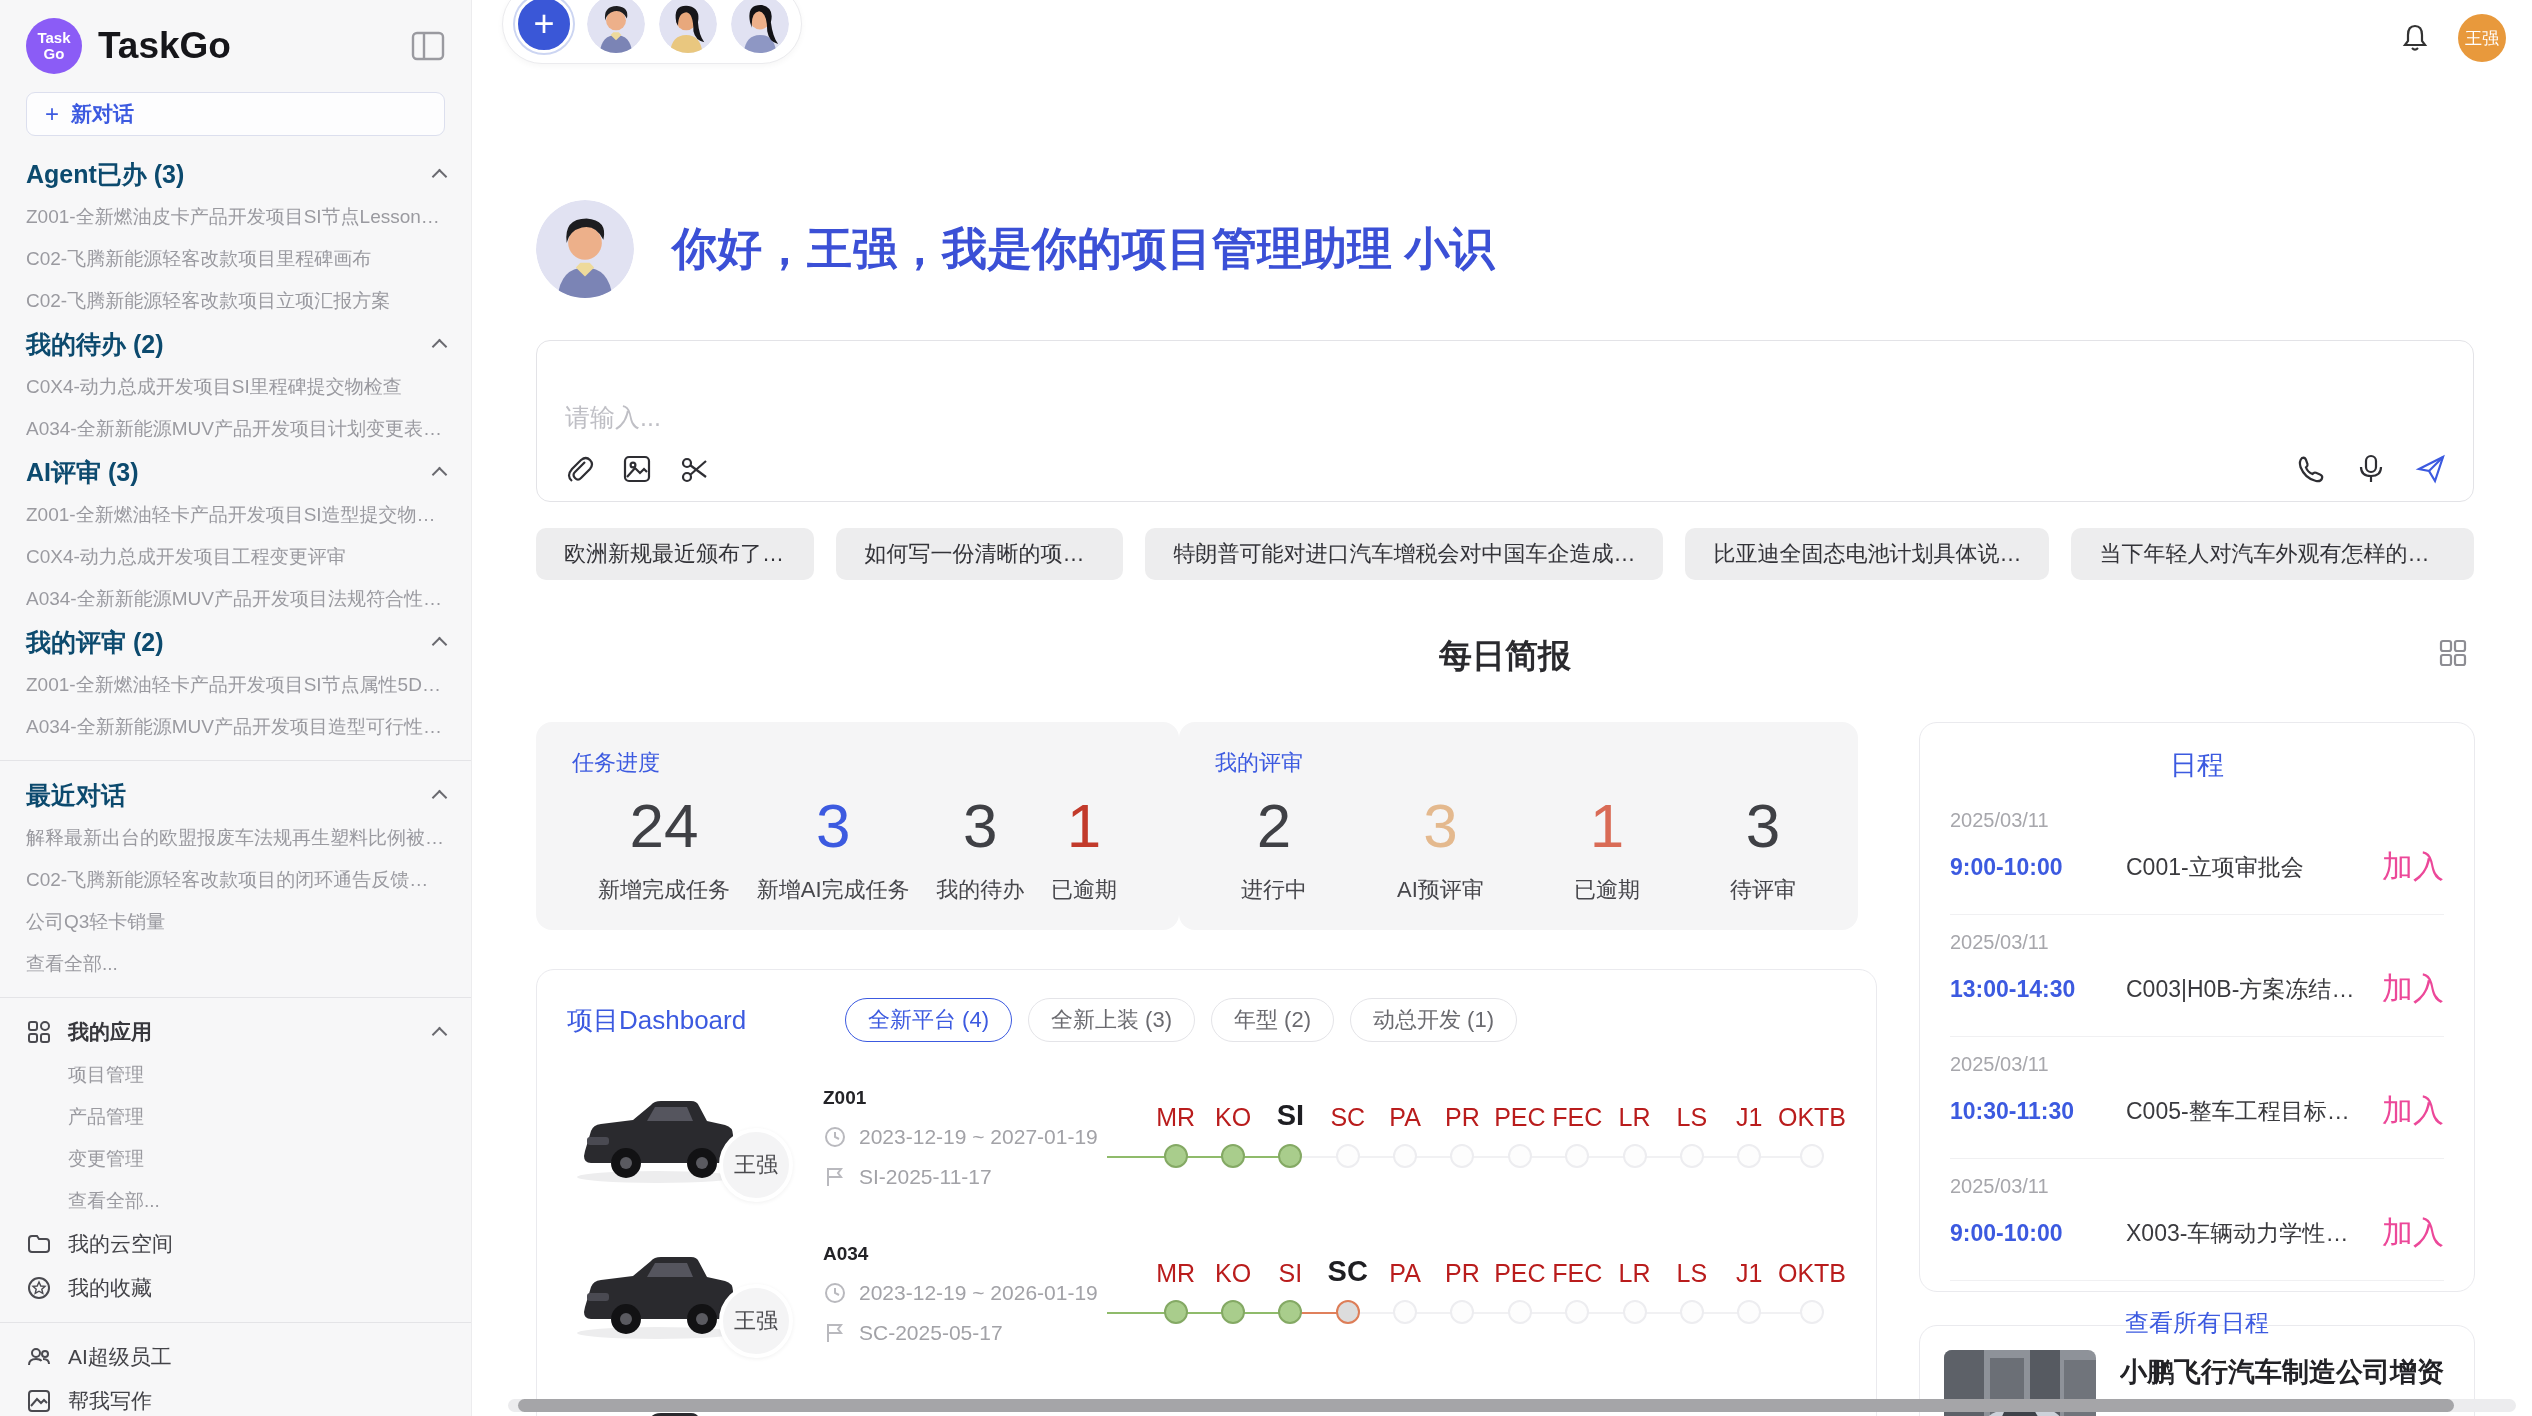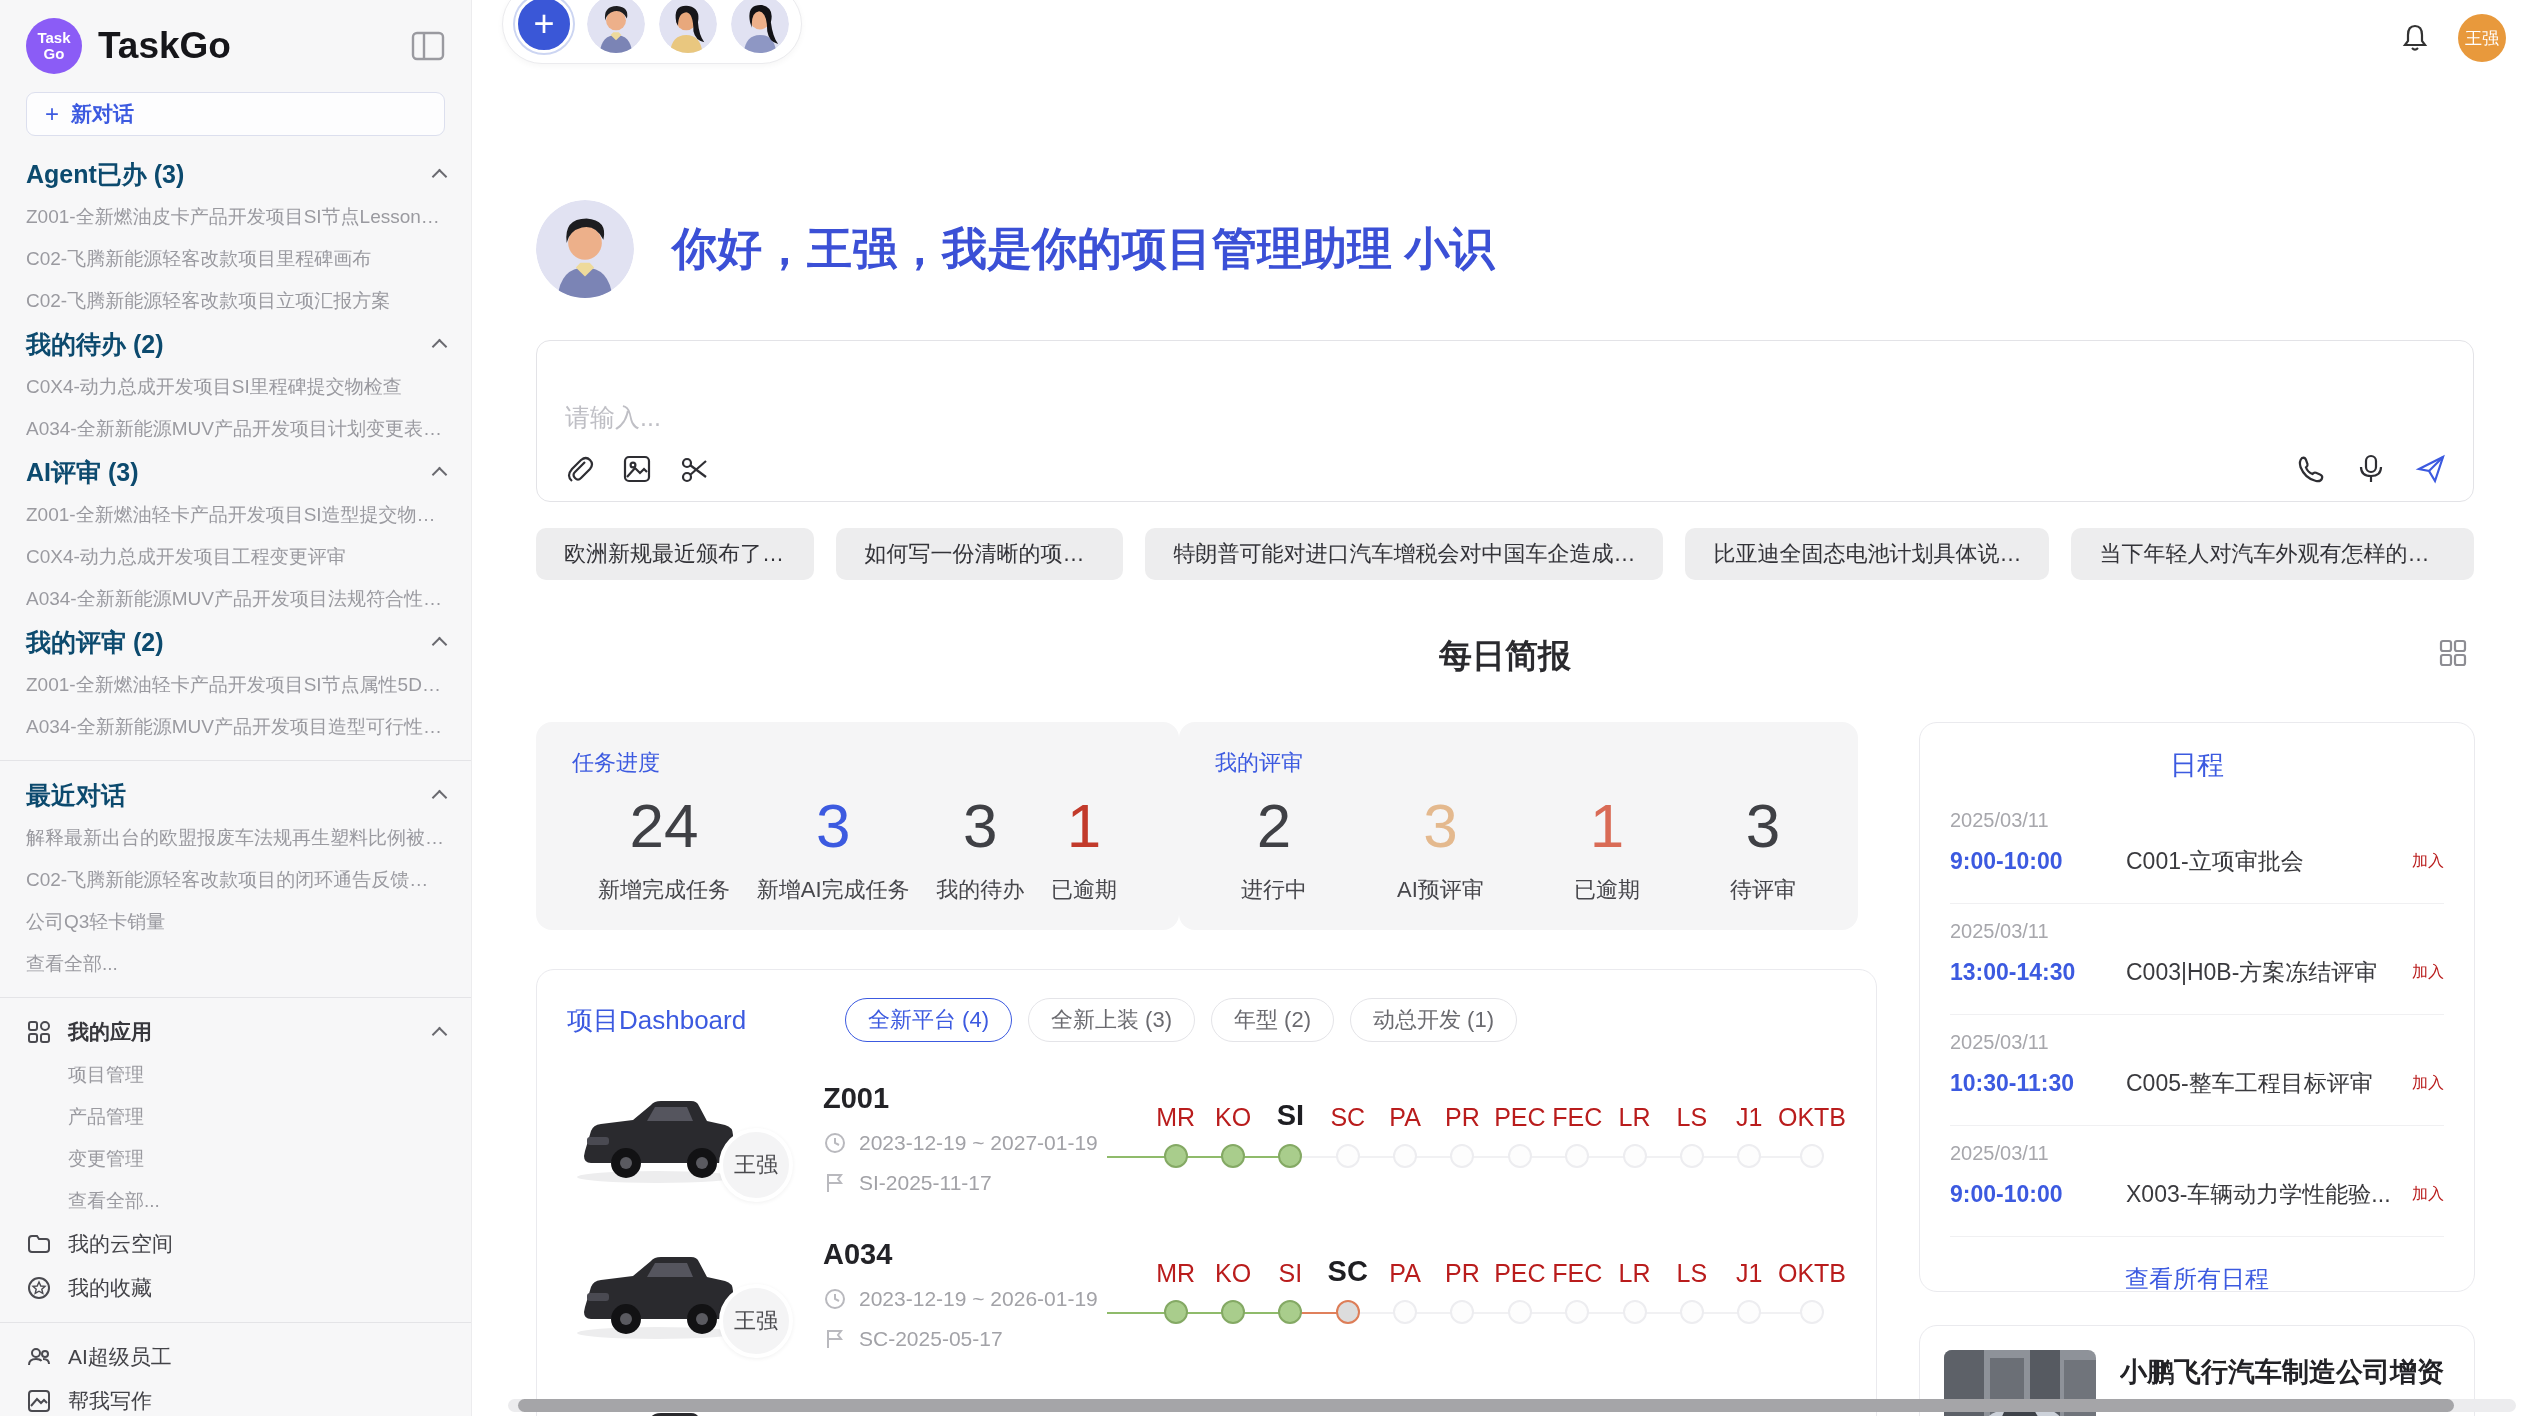--- a/index.html
+++ b/index.html
@@ -96,21 +96,21 @@
     border:1px solid #e4e4e8; color:#6b6b70; background:#fff; cursor:pointer; white-space:nowrap; }
   .f-chip.active { border:1px solid #3c5ae0; color:#3c5ae0; }
 
   .proj-row { display:flex; align-items:center; margin-top:36px; cursor:pointer; }
   .car-wrap { position:relative; width:200px; height:120px; flex:none; }
   .car-wrap svg.car { width:180px; height:112px; }
   .owner-badge { position:absolute; right:-26px; bottom:-4px; width:74px; height:74px; border-radius:50%;
     background:#f4f4f5; border:4px solid #fff; display:flex; align-items:center; justify-content:center;
     font-size:22px; color:#4a4a4e; box-shadow:0 1px 4px rgba(0,0,0,.06); }
   .proj-info { width:300px; margin-left:56px; flex:none; }
-  .proj-code { font-size:29px; font-weight:700; color:#232327; }
+  .proj-code { font-size:19px; font-weight:700; color:#232327; }
   .proj-meta { display:flex; align-items:center; gap:12px; margin-top:16px; font-size:21px; color:#a2a2a7; }
   .meta-ic { width:24px; height:24px; color:#b9b9be; flex:none; }
   .meta-ic svg { width:100%; height:100%; }
 
   .timeline { flex:1; position:relative; height:96px; margin-left:24px; }
   .ms-cells { display:flex; height:100%; }
   .ms-cell { flex:1; display:flex; flex-direction:column; align-items:center; }
   .ms-label { height:42px; font-size:25px; color:#b91c1c; display:flex; align-items:flex-end; }
   .ms-label.current { color:#1e1e22; font-weight:700; font-size:29px; }
   .ms-dot { width:24px; height:24px; border-radius:50%; margin-top:12px; background:#fdfdfd;
@@ -125,21 +125,21 @@
   
   .right-col { position:absolute; left:1447px; top:722px; width:556px; }
   .sched-card { background:#fff; border:1px solid #eaeaee; border-radius:18px; height:570px;
     padding:24px 30px; }
   .sched-title { text-align:center; font-size:27px; color:#3c5ae0; margin-bottom:10px; }
   .sched-item { padding:16px 0 26px; border-bottom:1px solid #f0f0f2; }
   .sched-date { font-size:20px; color:#a7a7ac; }
   .sched-main { display:flex; align-items:center; margin-top:14px; }
   .sched-time { width:176px; font-size:23px; font-weight:700; color:#3c5ae0; flex:none; }
   .sched-name { flex:1; font-size:23px; color:#3a3a3e; white-space:nowrap; overflow:hidden; text-overflow:ellipsis; }
-  .sched-join { font-size:16px; color:#b91c1c; margin-left:14px; cursor:pointer; }
+  .sched-join { font-size:31px; color:#ec4899; margin-left:14px; cursor:pointer; }
   .sched-footer { text-align:center; font-size:24px; color:#3c5ae0; margin-top:26px; cursor:pointer; }
 
   .news-card { margin-top:33px; background:#fff; border:1px solid #eaeaee; border-radius:18px;
     padding:24px; display:flex; gap:24px; height:180px; cursor:pointer; }
   .news-img { width:152px; height:100px; border-radius:8px; overflow:hidden; flex:none; }
   .news-img svg { width:100%; height:100%; display:block; }
   .news-body { flex:1; overflow:hidden; }
   .news-title { font-size:27px; font-weight:700; color:#222226; margin-top:4px; }
   .news-snippet { font-size:23px; color:#8b8b90; margin-top:22px; line-height:1.4; }
 

